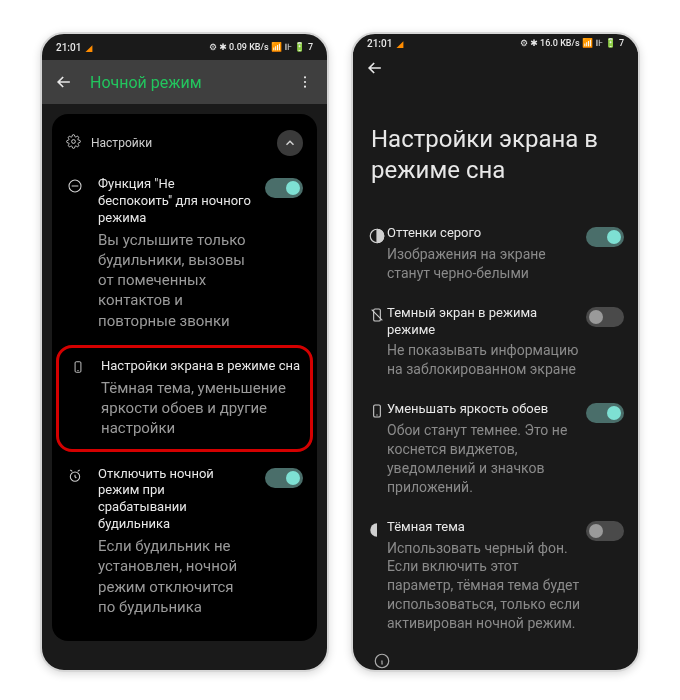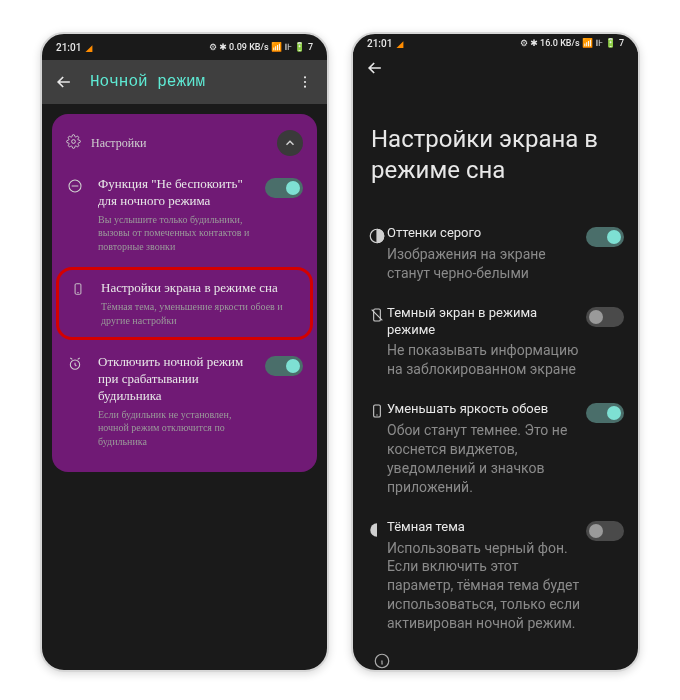--- a/index.html
+++ b/index.html
@@ -49,32 +49,31 @@
   }
   .phone-right .toolbar {
     background: #1a1a1a;
     height: 44px;
     display: flex;
     align-items: center;
     padding: 0 12px;
     gap: 16px;
     color: #e8e8e8;
   }
-  .toolbar-title { font-size: 16px; flex: 1; color: #5eead4; font-family: Liberation Mono, monospace; }
+  .toolbar-title { font-size: 16px; flex: 1; color: #22c55e; }
   .icon-btn { width: 20px; height: 20px; display: flex; align-items: center; justify-content: center; color: #e8e8e8; }
   .content {
     flex: 1;
     overflow: hidden;
     padding: 10px 10px 0 10px;
   }
   .card {
-    background: #701a75;
+    background: #000000;
     border-radius: 16px;
     padding: 10px 12px 14px 12px;
-    font-family: Liberation Serif, serif;
   }
   .card-header {
     display: flex;
     align-items: center;
     gap: 10px;
     color: #cfcfcf;
     font-size: 12px;
     padding: 6px 2px 10px 2px;
   }
   .chip {
@@ -101,21 +100,21 @@
   }
   .item-body { flex: 1; min-width: 0; }
   .item-title {
     color: #e8e8e8;
     font-size: 13px;
     line-height: 1.3;
     margin-bottom: 3px;
   }
   .item-sub {
     color: #9a9a9a;
-    font-size: 10px;
+    font-size: 15px;
     line-height: 1.35;
   }
   .toggle {
     width: 38px;
     height: 20px;
     border-radius: 10px;
     flex-shrink: 0;
     position: relative;
     margin-top: 2px;
   }

